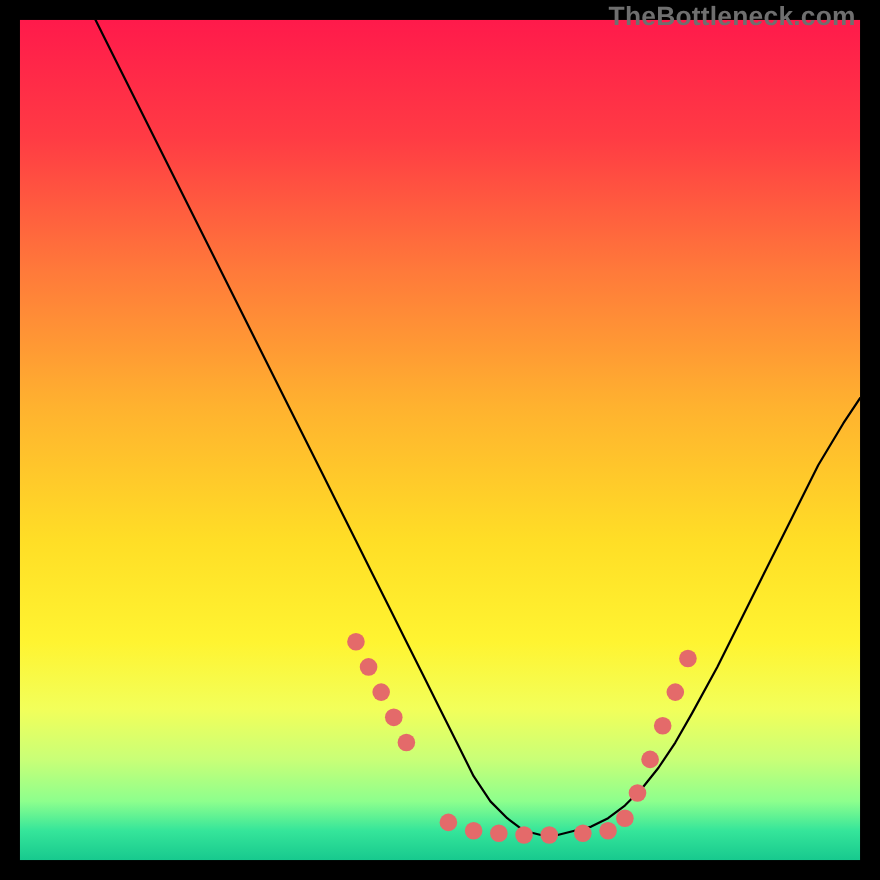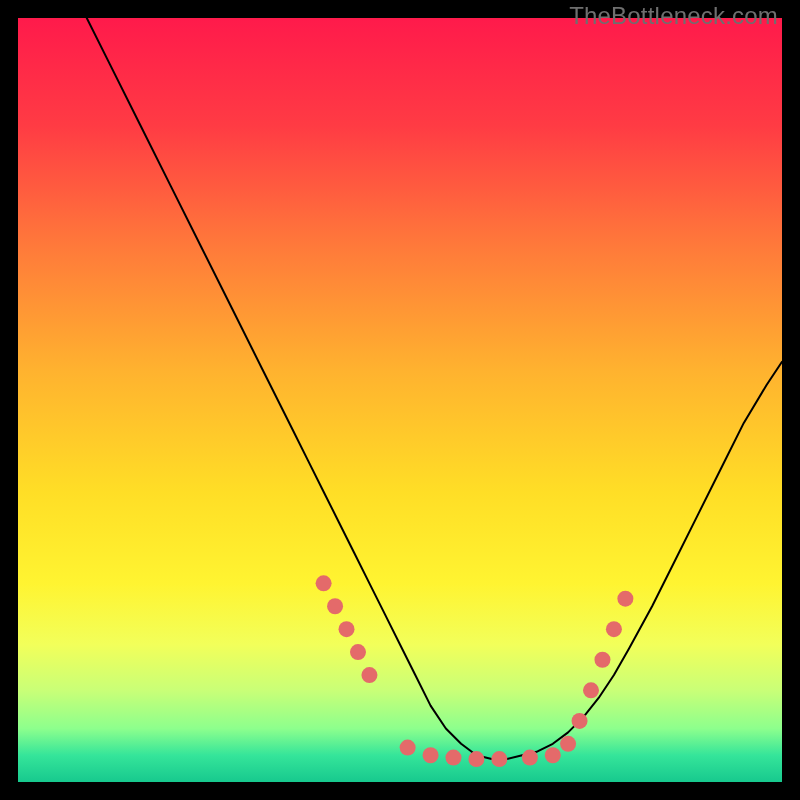--- a/index.html
+++ b/index.html
@@ -25,21 +25,21 @@
     top: 0;
     width: 764px;
     height: 764px;
   }
   .watermark {
     position: absolute;
     top: 2px;
     right: 22px;
     color: #6f6f6f;
     font-size: 24px;
-    font-weight: 400;
+    font-weight: 700;
     letter-spacing: 0.2px;
     user-select: none;
   }
 </style>
 </head>
 <body>
 
 <div class="frame">
   <svg class="plot" viewBox="0 0 764 764" preserveAspectRatio="none">
     <defs>

